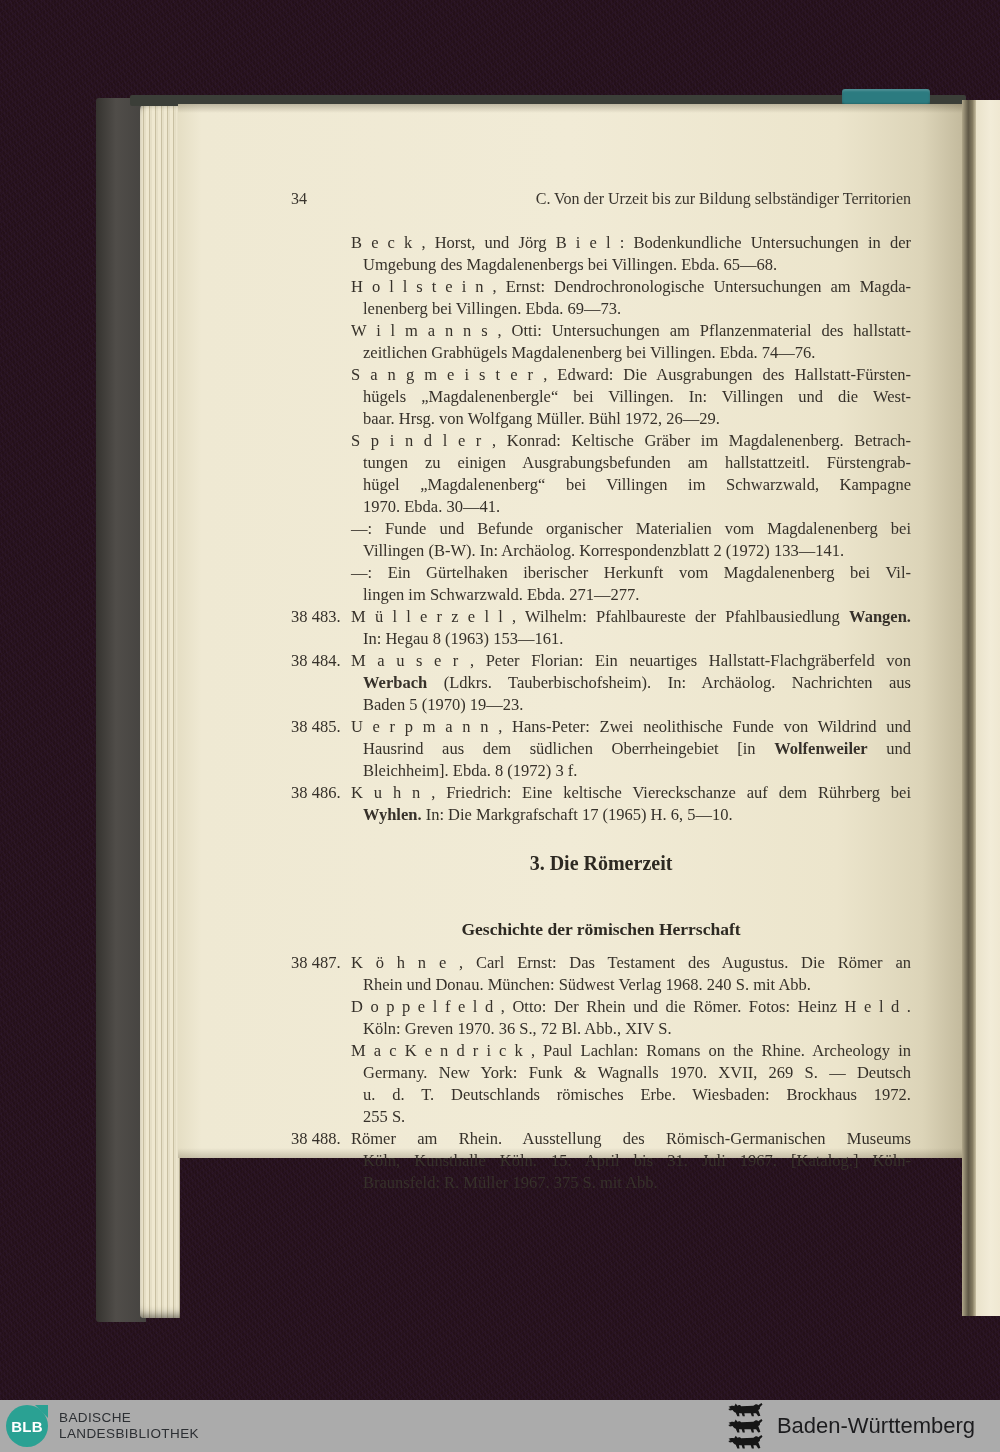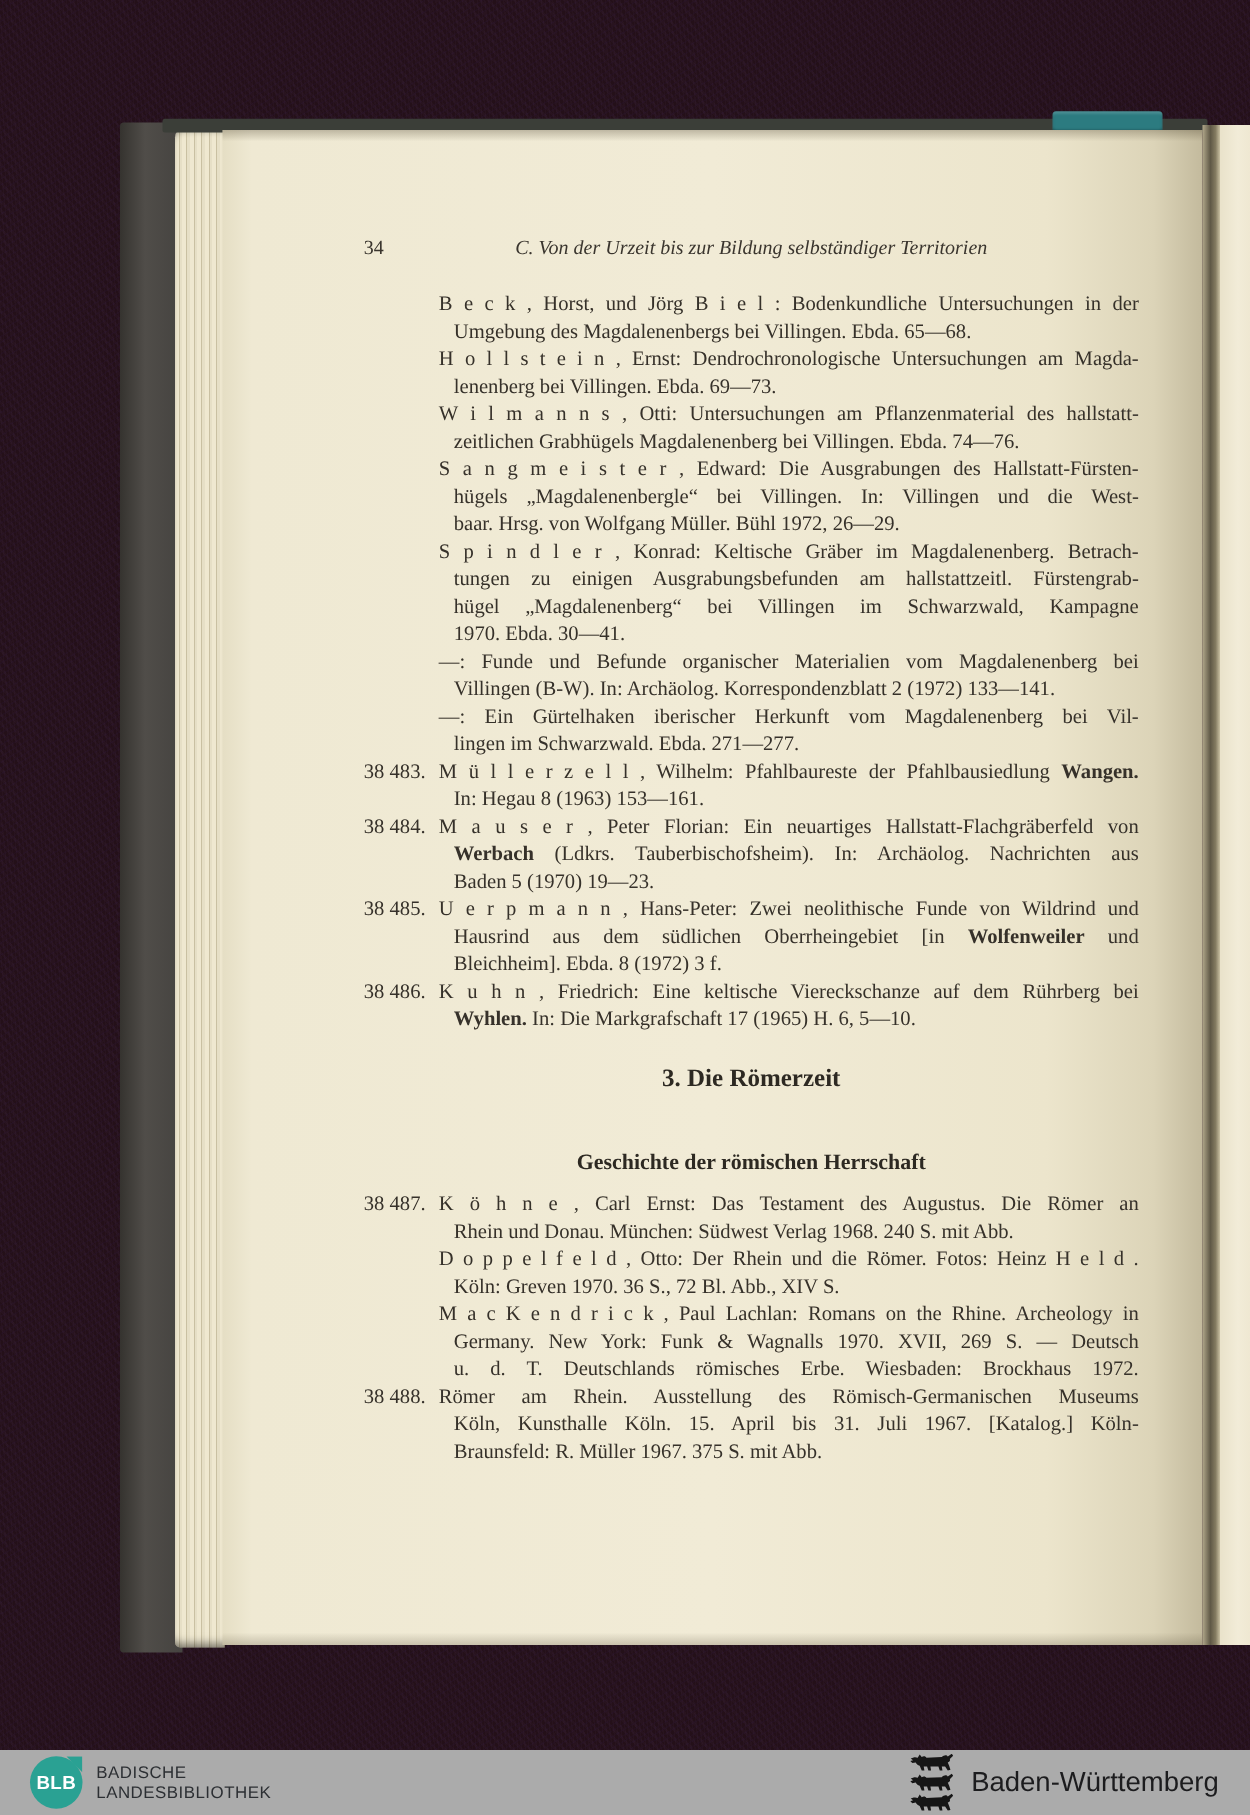--- a/index.html
+++ b/index.html
@@ -19,52 +19,52 @@
   
   .board-left{position:absolute;left:96px;top:98px;width:50px;height:1224px;
     background:linear-gradient(90deg,#35332f,#504d49 40%,#454340);border-radius:3px 0 0 3px;}
   .page-edges{position:absolute;left:140px;top:102px;width:40px;height:1216px;
     background:repeating-linear-gradient(90deg,#efe8d0 0 3px,#c9c0a2 3px 4px,#e6dfc6 4px 6px);
     border-top-left-radius:8px;border-bottom-left-radius:4px;
     box-shadow:inset 0 6px 6px -4px rgba(0,0,0,.45), inset 0 -8px 8px -5px rgba(0,0,0,.5);}
   .top-strip{position:absolute;left:130px;top:95px;width:836px;height:11px;background:#3b3e38;border-radius:2px;}
   .teal-band{position:absolute;left:842px;top:89px;width:88px;height:17px;background:#2c7b80;
     border-radius:3px;box-shadow:inset 0 2px 2px rgba(255,255,255,.15), inset 0 -2px 2px rgba(0,0,0,.4);}
-  .page{position:absolute;left:178px;top:104px;width:784px;height:1212px;
+  .page{position:absolute;left:178px;top:104px;width:784px;height:1054px;
     background:linear-gradient(90deg,#e5dec4 0,#efe9d3 3%,#f1ebd6 50%,#ece5cc 84%,#dcd4b8 95%,#c3ba9d 100%);}
   .page::before{content:'';position:absolute;inset:0;pointer-events:none;
     background:linear-gradient(180deg,rgba(60,50,30,.28),rgba(60,50,30,0) 9px),
                linear-gradient(0deg,rgba(60,50,30,.22),rgba(60,50,30,0) 10px);}
   .crease{position:absolute;left:962px;top:100px;width:14px;height:1216px;
     background:linear-gradient(90deg,#b0a78a,#5f5846 45%,#847b61 75%,#c9c0a2);}
   .facing-page{position:absolute;left:976px;top:100px;width:24px;height:1216px;
     background:linear-gradient(90deg,#e9e2ca,#f2ecd8 60%,#efe8d2);}
 
   
   .text-col{position:absolute;left:113px;top:84px;width:620px;
     color:#36312a;font-size:16.5px;line-height:22px;}
   .page-head{position:relative;margin-bottom:22px;font-size:16px;color:#3a352e;}
   .page-num{position:absolute;left:0;top:0;}
-  .page-title{display:block;text-align:center;font-style:italic;}
+  .page-title{display:block;text-align:right;}
 
   .entry{position:relative;padding-left:72px;}
   .entry .num{position:absolute;left:0;top:0;white-space:nowrap;}
   .line{text-align:justify;text-align-last:justify;}
   .line.first{text-indent:-12px;}
   .line.last{text-align-last:left;}
   .line b{font-weight:bold;}
 
   .section-heading{margin:26px 0 0;text-align:center;font-size:20px;font-weight:bold;color:#2d2922;font-family:Liberation Serif, serif;}
   .section-sub{margin:16px 0 10px;text-align:center;font-size:17.5px;font-weight:bold;line-height:26px;color:#2d2922;}
 
   
   .footer{position:absolute;left:0;bottom:0;width:1000px;height:52px;background:#ababab;
     display:flex;align-items:center;justify-content:space-between;
     font-family:"Liberation Sans", sans-serif;}
-  .blb{display:flex;align-items:center;gap:11px;margin-left:24px;}
+  .blb{display:flex;align-items:center;gap:11px;margin-left:6px;}
   .blb-logo{width:42px;height:42px;background:#2aa193;border-radius:50%;position:relative;
     display:flex;align-items:center;justify-content:center;color:#fff;font-weight:bold;font-size:15px;
     letter-spacing:.3px;}
   .blb-logo::after{content:'';position:absolute;top:0;right:0;width:13px;height:13px;
     background:#2aa193;clip-path:polygon(0 0,100% 0,100% 100%);}
   .blb-logo span{position:relative;z-index:1;}
   .blb-text{font-size:13.5px;font-weight:normal;color:#2c2f33;line-height:16px;letter-spacing:.4px;}
   .bw{display:flex;align-items:center;gap:10px;margin-right:25px;}
   .bw-text{font-size:22px;color:#1c1c1e;}
   .lions{width:40px;height:46px;display:block;}
@@ -163,20 +163,21 @@
         <div class="entry">
 
   <div class="line first">D o p p e l f e l d , Otto: Der Rhein und die Römer. Fotos: Heinz H e l d .</div>
           <div class="line last">Köln: Greven 1970. 36 S., 72 Bl. Abb., XIV S.</div>
         </div>
         <div class="entry">
 
   <div class="line first">M a c K e n d r i c k , Paul Lachlan: Romans on the Rhine. Archeology in</div>
           <div class="line">Germany. New York: Funk &amp; Wagnalls 1970. XVII, 269 S. — Deutsch</div>
           <div class="line">u. d. T. Deutschlands römisches Erbe. Wiesbaden: Brockhaus 1972.</div>
+          <div class="line last">255 S.</div>
         </div>
         <div class="entry">
     <span class="num">38 488.</span>
   <div class="line first">Römer am Rhein. Ausstellung des Römisch-Germanischen Museums</div>
           <div class="line">Köln, Kunsthalle Köln. 15. April bis 31. Juli 1967. [Katalog.] Köln-</div>
           <div class="line last">Braunsfeld: R. Müller 1967. 375 S. mit Abb.</div>
         </div>
       </div>
 
   </div>

